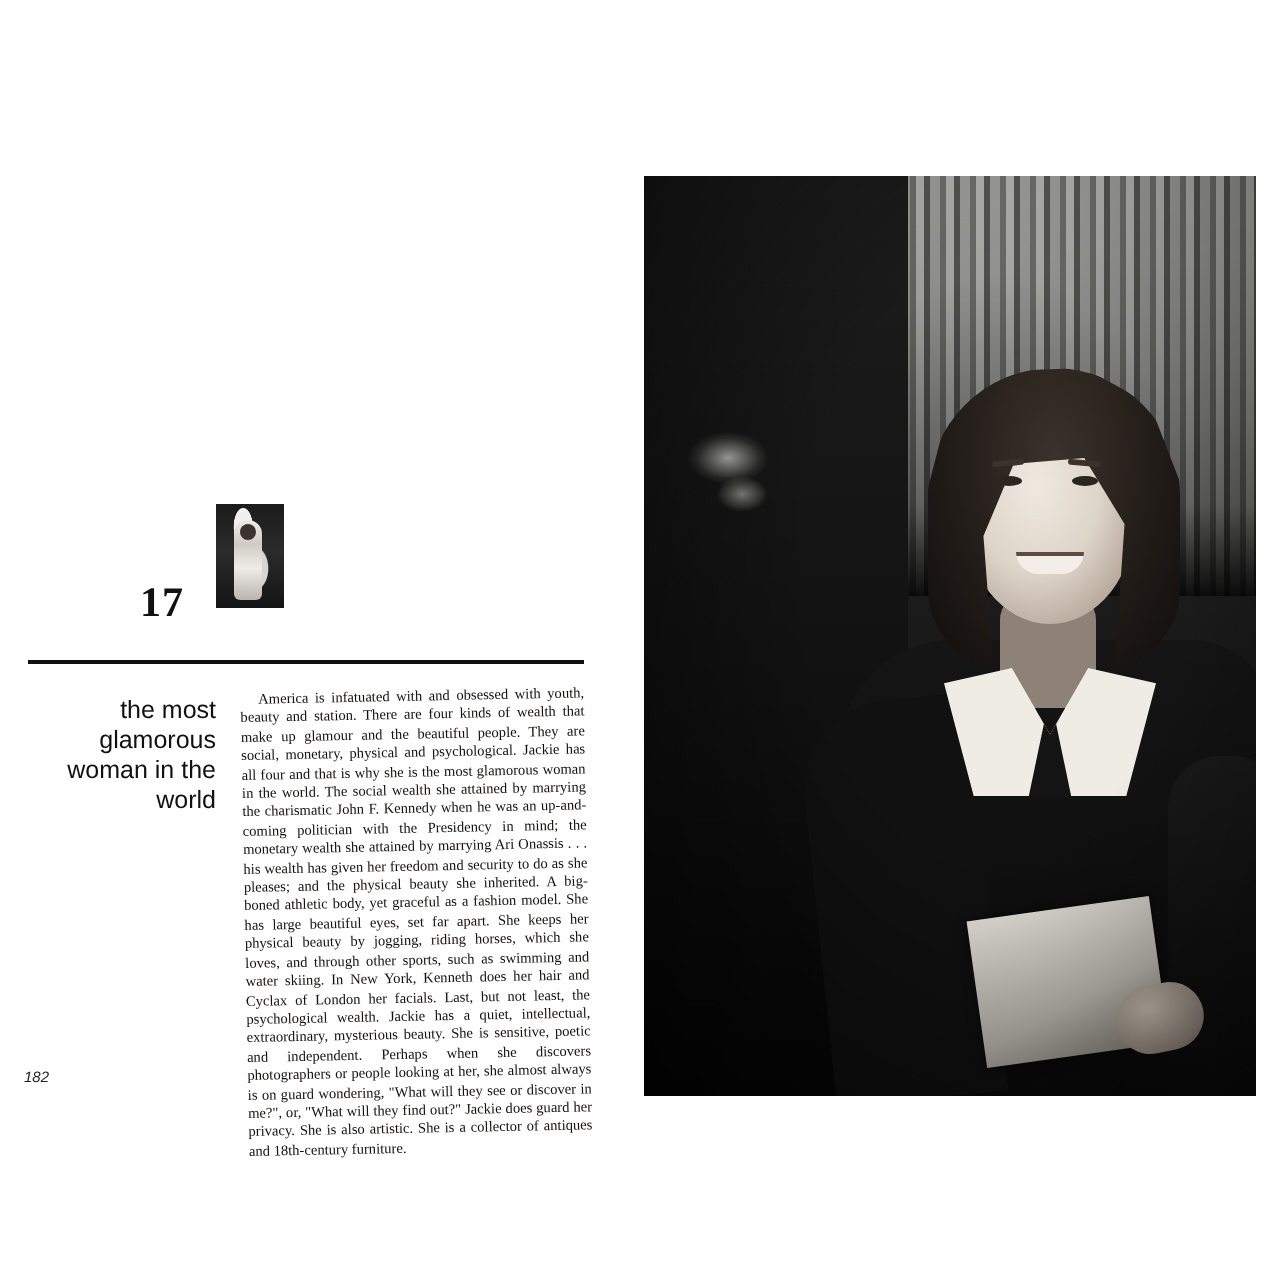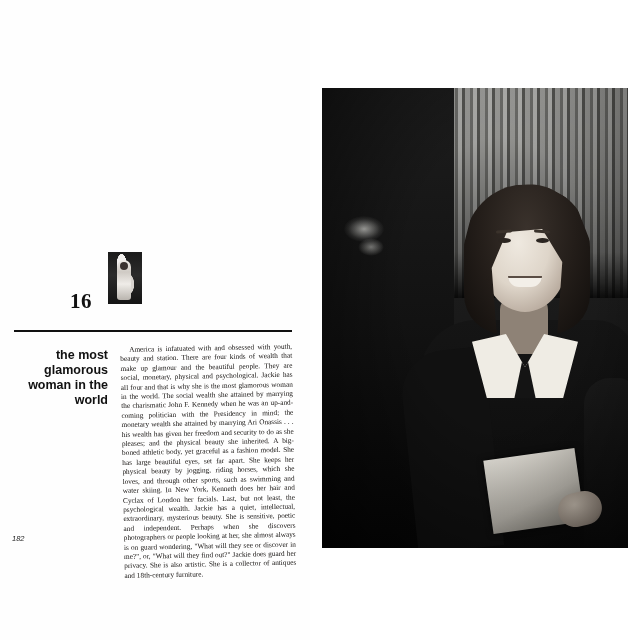--- a/index.html
+++ b/index.html
@@ -85,21 +85,21 @@
   }
   .chapter-title {
     position: absolute;
     left: 22px;
     top: 348px;
     width: 86px;
     text-align: right;
     font-family: "Liberation Sans", sans-serif;
     font-size: 12.5px;
     line-height: 15px;
-    font-weight: 700;
+    font-weight: 400;
     color: #111;
   }
   .body-col {
     position: absolute;
     left: 120px;
     top: 345px;
     width: 172px;
     font-family: "Liberation Serif", serif;
     font-size: 7.3px;
     line-height: 9.4px;
@@ -323,21 +323,21 @@
 <body>
 
 <div class="page">
 
   <div class="left-page">
 
     <div class="chapter-block">
       <div class="chapter-thumb">
         <div class="fig"></div>
       </div>
-      <div class="chapter-num">16</div>
+      <div class="chapter-num">17</div>
     </div>
 
     <div class="rule"></div>
 
     <div class="chapter-title">the most glamorous woman in the world</div>
 
     <div class="body-col">
       <p>America is infatuated with and obsessed with youth, beauty and station. There are four kinds of wealth that make up glamour and the beautiful people. They are social, monetary, physical and psychological. Jackie has all four and that is why she is the most glamorous woman in the world. The social wealth she attained by marrying the charismatic John F. Kennedy when he was an up-and-coming politician with the Presidency in mind; the monetary wealth she attained by marrying Ari Onassis . . . his wealth has given her freedom and security to do as she pleases; and the physical beauty she inherited. A big-boned athletic body, yet graceful as a fashion model. She has large beautiful eyes, set far apart. She keeps her physical beauty by jogging, riding horses, which she loves, and through other sports, such as swimming and water skiing. In New York, Kenneth does her hair and Cyclax of London her facials. Last, but not least, the psychological wealth. Jackie has a quiet, intellectual, extraordinary, mysterious beauty. She is sensitive, poetic and independent. Perhaps when she discovers photographers or people looking at her, she almost always is on guard wondering, "What will they see or discover in me?", or, "What will they find out?" Jackie does guard her privacy. She is also artistic. She is a collector of antiques and 18th-century furniture.</p>
     </div>
 

